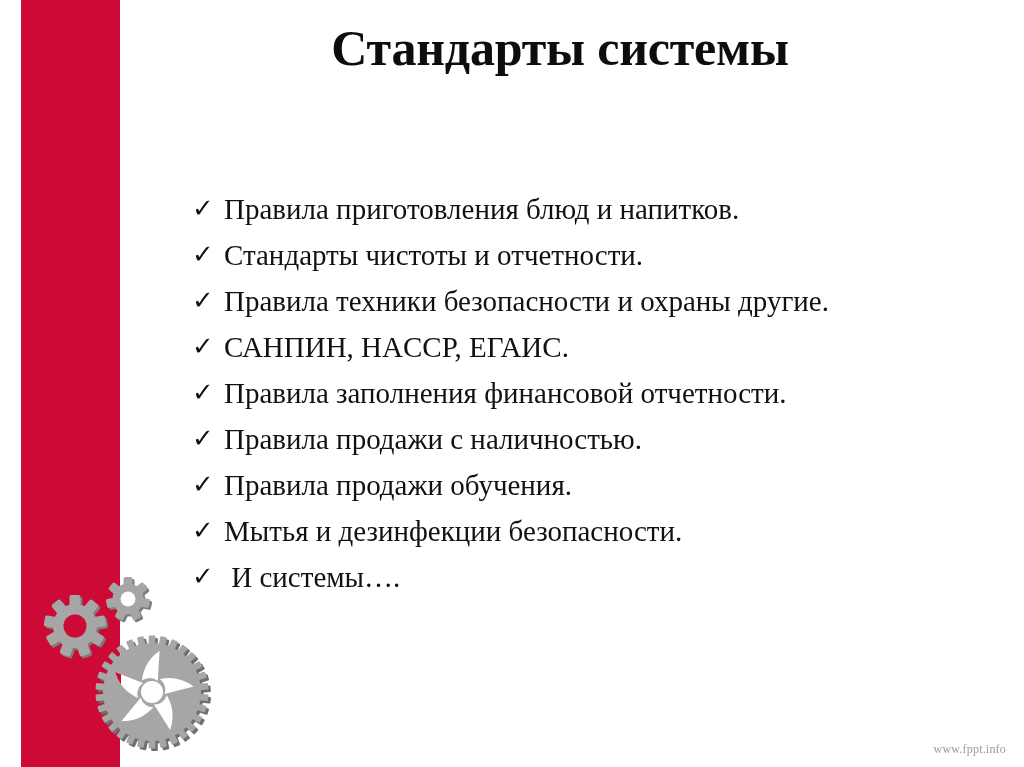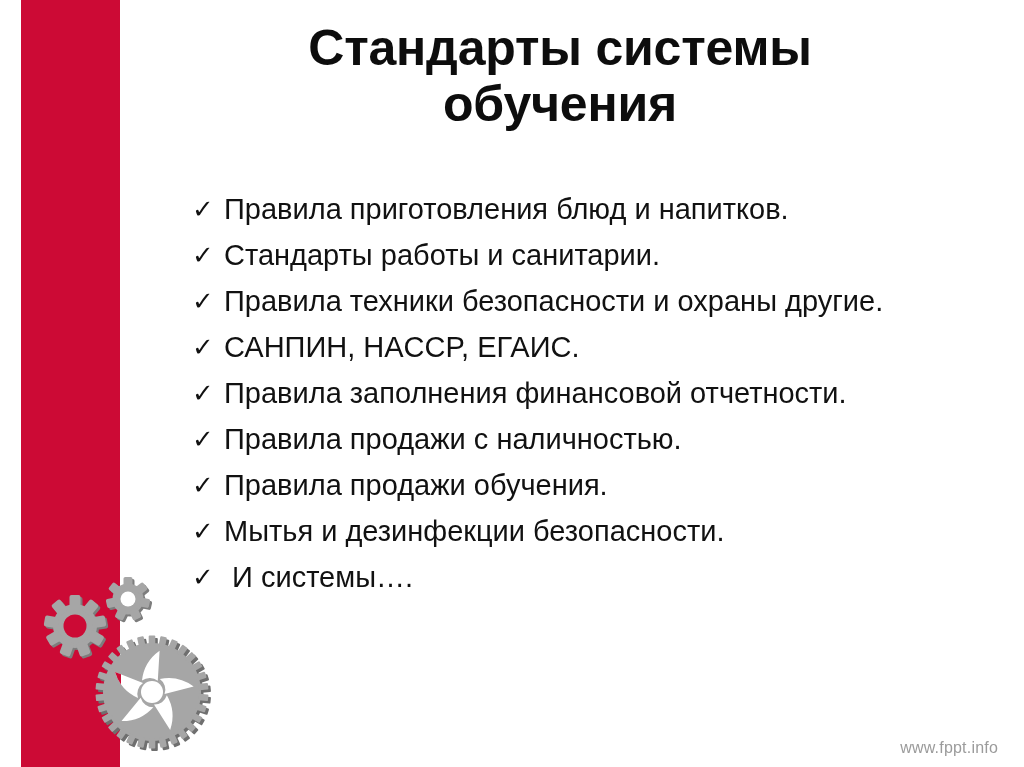--- a/index.html
+++ b/index.html
@@ -7,21 +7,21 @@
     margin: 0;
     padding: 0;
     background: #ffffff;
   }
   #slide {
     position: relative;
     width: 1024px;
     height: 767px;
     background: #ffffff;
     overflow: hidden;
-    font-family: Liberation Sans, sans-serif;
+    font-family: Liberation Serif, serif;
   }
 
   
   #red-band {
     position: absolute;
     left: 21px;
     top: 0;
     width: 99px;
     height: 767px;
     background: #cc0a35;
@@ -74,23 +74,23 @@
     text-align: left;
   }
   .bullet-text {
     flex: 1 1 auto;
     white-space: pre-wrap;
   }
 
   
   #watermark {
     position: absolute;
-    right: 26px;
+    right: 18px;
     bottom: 10px;
-    font-size: 16px;
+    font-size: 12px;
     color: #9b9b9b;
     letter-spacing: 0.2px;
   }
 </style>
 </head>
 <body>
 
 <div id="slide">
 
   <div id="red-band"></div>
@@ -247,31 +247,30 @@
             <path d="M -6,-14 A 42,42 0 0 1 20,-37 L 9,-9 A 13,13 0 0 0 -6,-14 Z" transform="rotate(270)"></path>
           </g>
         </g>
         <circle cx="0" cy="0" r="11" fill="#ffffff"></circle>
       </g>
     </svg>
   </div>
 
   <div id="title">
     <div>Стандарты системы</div>
-    <div>обучения</div>
   </div>
 
   <div id="bullets">
     <div class="bullet-row">
       <span class="bullet-mark">✓</span>
       <span class="bullet-text">Правила приготовления блюд и напитков.</span>
     </div>
     <div class="bullet-row">
       <span class="bullet-mark">✓</span>
-      <span class="bullet-text">Стандарты работы и санитарии.</span>
+      <span class="bullet-text">Стандарты чистоты и отчетности.</span>
     </div>
     <div class="bullet-row">
       <span class="bullet-mark">✓</span>
       <span class="bullet-text">Правила техники безопасности и охраны другие.</span>
     </div>
     <div class="bullet-row">
       <span class="bullet-mark">✓</span>
       <span class="bullet-text">САНПИН, HACCP, ЕГАИС.</span>
     </div>
     <div class="bullet-row">

